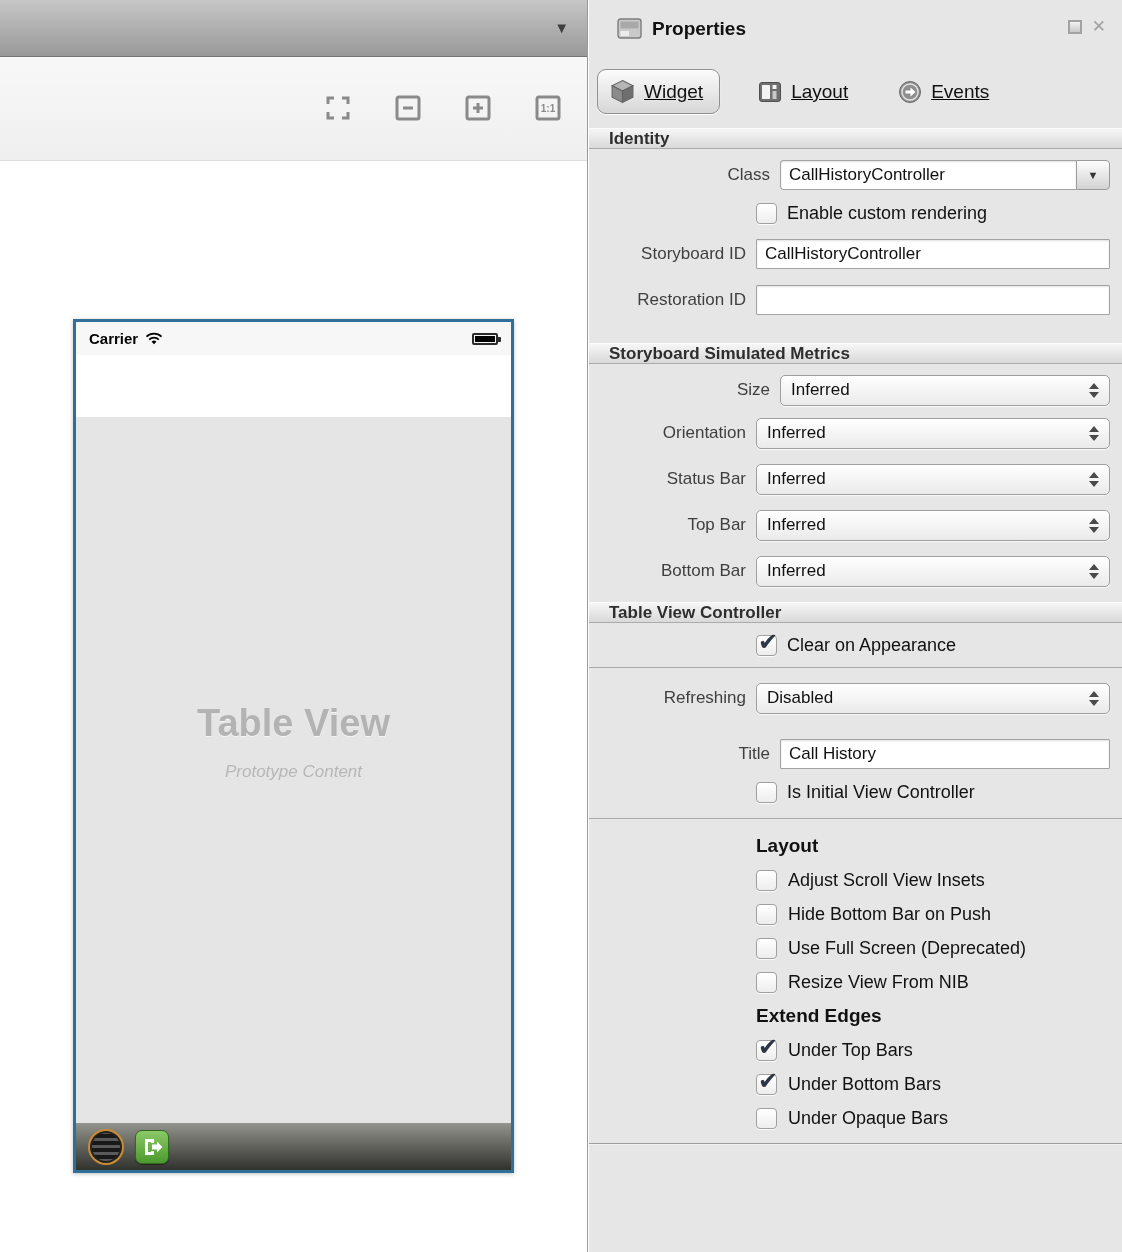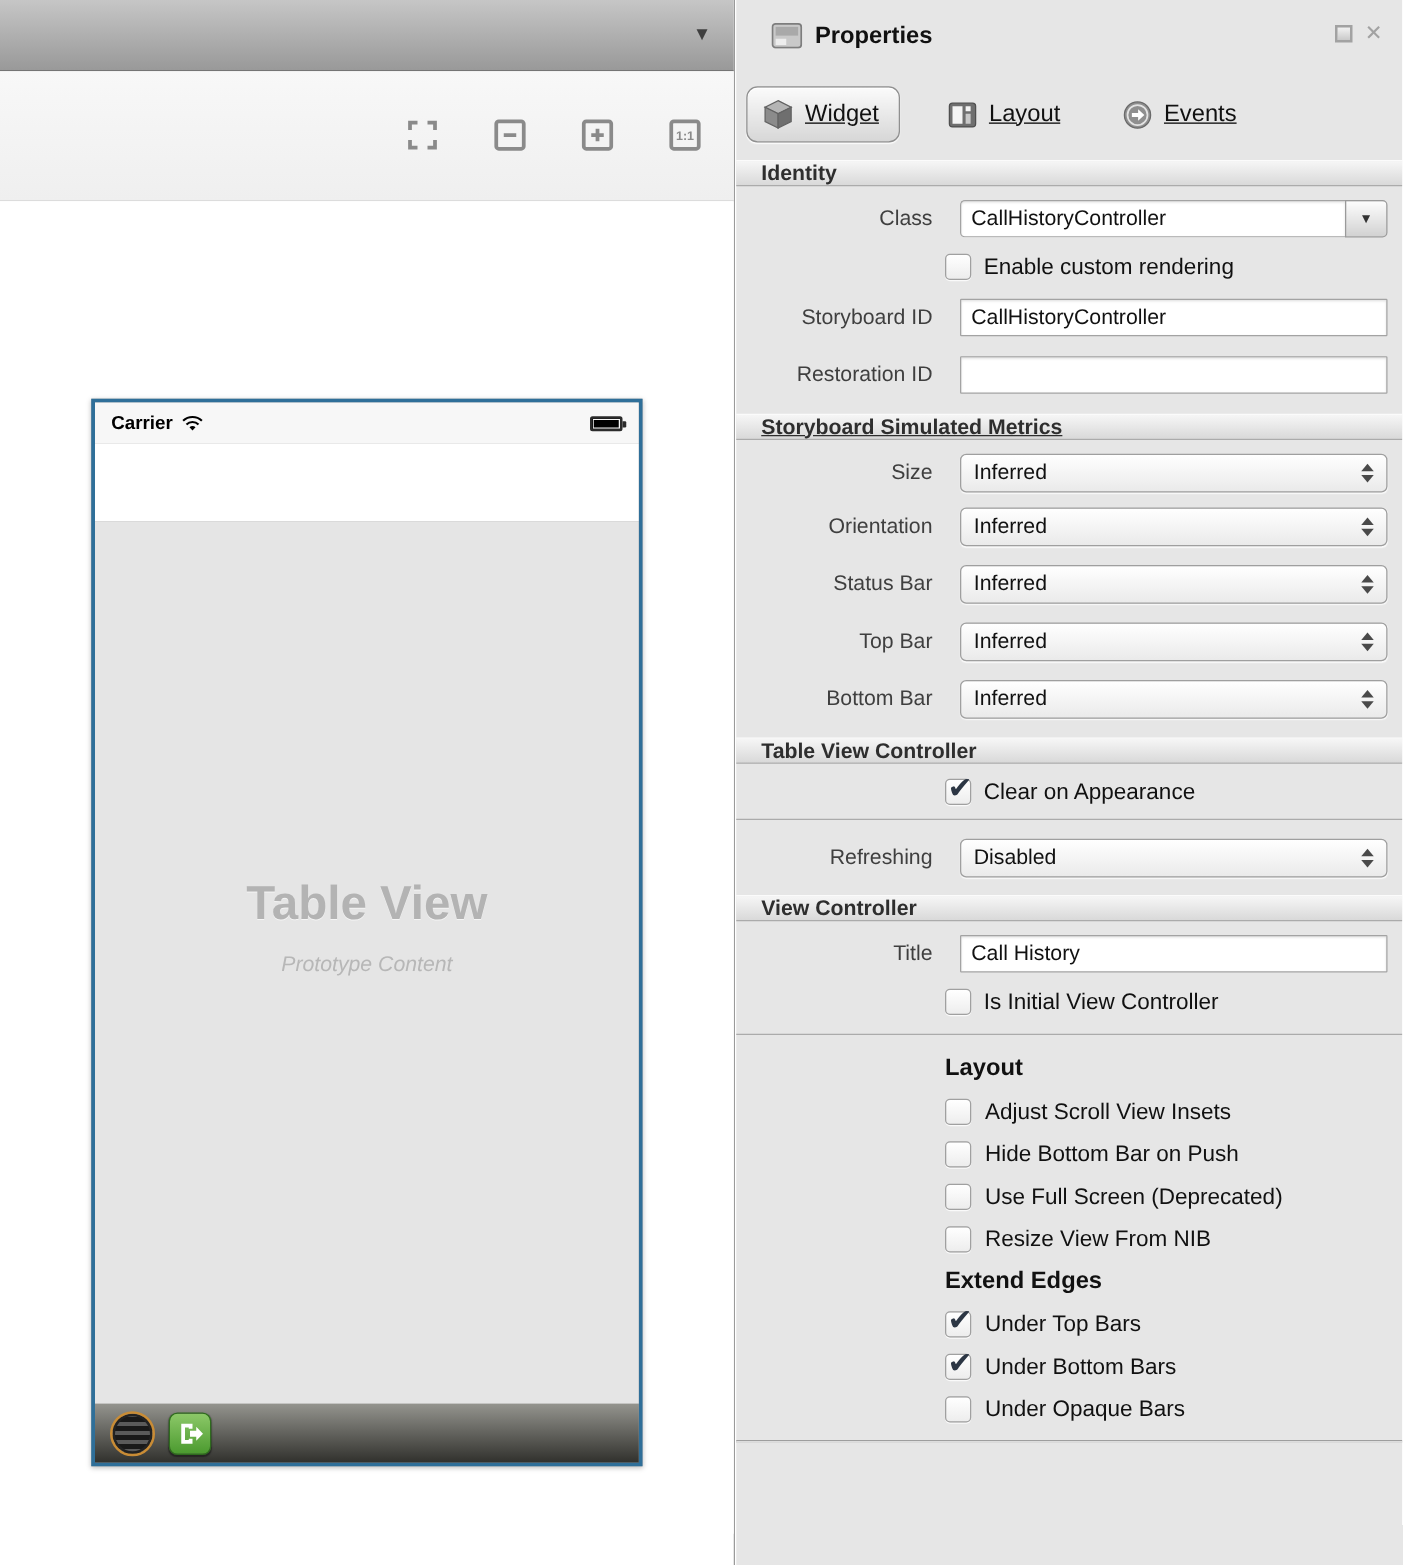--- a/index.html
+++ b/index.html
@@ -41,21 +41,21 @@
   .close-ico { font-size:17px; font-weight:bold; color:#a2a2a2; line-height:14px; cursor:pointer; }
 
   .tabs { display:flex; align-items:center; padding:12px 10px 14px 8px; gap:26px;text-decoration:underline; }
   .tab { display:flex; align-items:center; gap:9px; font-size:19px; color:#111; cursor:pointer; padding:9px 12px; }
   .tab.selected { border:1px solid #909090; border-radius:9px; background:linear-gradient(#fbfbfb,#d7d7d7); box-shadow:0 1px 1px rgba(255,255,255,0.9), inset 0 1px 0 #fff; padding:9px 16px 9px 12px; }
 
   .sect { height:21px; background:linear-gradient(#f6f6f6,#d9d9d9); border-top:1px solid #fbfbfb; border-bottom:1px solid #ababab; display:flex; align-items:center; padding-left:20px; font-size:17px; font-weight:bold; color:#2e2e2e; }
 
   .row { display:flex; align-items:center; min-height:46px; padding-right:12px; }
   .row-label { width:157px; text-align:right; font-size:17px; color:#3f3f3f; flex-shrink:0; }
-  .row-field { flex:1; margin-left:22px; display:flex; align-items:center; }
+  .row-field { flex:1; margin-left:10px; display:flex; align-items:center; }
 
   .ti { width:100%; height:30px; border:1px solid #a3a3a3; border-radius:1px; background:#fff; font-family:inherit; font-size:17px; color:#111; padding:0 8px; box-shadow:inset 0 1px 2px rgba(0,0,0,0.12); }
   .combo { display:flex; width:100%; }
   .combo .ti { border-radius:4px 0 0 4px; border-right:none; }
   .combo-btn { width:38px; height:30px; border:1px solid #9a9a9a; border-radius:0 4px 4px 0; background:linear-gradient(#fdfdfd,#d2d2d2); display:flex; align-items:center; justify-content:center; font-size:11px; color:#333; cursor:pointer; }
 
   .popup { width:100%; height:31px; border:1px solid #9f9f9f; border-radius:5px; background:linear-gradient(#fff,#eaeaea); display:flex; align-items:center; padding:0 10px; font-size:17px; color:#111; cursor:pointer; box-shadow:0 1px 1px rgba(255,255,255,0.8); }
   .stepper { margin-left:auto; display:flex; flex-direction:column; gap:3px; align-items:center; }
   .tri-up { width:0; height:0; border-left:5px solid transparent; border-right:5px solid transparent; border-bottom:6px solid #4a4a4a; }
   .tri-down { width:0; height:0; border-left:5px solid transparent; border-right:5px solid transparent; border-top:6px solid #4a4a4a; }
@@ -63,21 +63,21 @@
   .cb { position:relative; width:21px; height:21px; border:1px solid #a0a0a0; border-radius:4px; background:linear-gradient(#fff,#ededed); flex-shrink:0; cursor:pointer; box-shadow:0 1px 0 rgba(255,255,255,0.8); }
   .cb[data-checked="true"]::after { content:"\2714"; position:absolute; left:1px; top:-8px; font-size:24px; font-weight:bold; color:#2c3644; }
 
   .check-row { display:flex; align-items:center; gap:10px; padding-left:167px; min-height:36px; font-size:18px; color:#111; }
   .hairline { height:1px; background:#ababab; }
   .sub-block { padding:10px 12px 0 167px; }
   .sub-head { font-size:19px; font-weight:bold; color:#111; height:34px; display:flex; align-items:center; }
   .opt-row { display:flex; align-items:center; gap:11px; height:34px; font-size:18px; color:#111; }
   .bottom-line { margin-top:8px; height:2px; background:#9e9e9e; border-bottom:1px solid #f2f2f2; }
 
-  .pad-top-6 { padding-top:6px; }
+  .pad-top-6 { padding-top:6px;padding-left:24px; }
 </style>
 </head>
 <body>
 
 <div class="app">
 
   <div class="left-pane">
     <div class="top-bar">
       <span class="dd">▼</span>
     </div>
@@ -220,21 +220,21 @@
       </span>
     </div>
 
     <div class="row">
       <span class="row-label">Restoration ID</span>
       <span class="row-field">
         <input class="ti" value="" style="">
       </span>
     </div>
 
-    <div class="sect" style="margin-top:8px;text-decoration:underline;">Storyboard Simulated Metrics</div>
+    <div class="sect" style="margin-top:20px;">Storyboard Simulated Metrics</div>
 
     <div class="row pad-top-6">
       <span class="row-label">Size</span>
       <span class="row-field">
         <span class="popup">
           <span>Inferred</span>
           <span class="stepper">
               <span class="tri-up"></span>
               <span class="tri-down"></span>
             </span>
@@ -304,21 +304,20 @@
         <span class="popup">
           <span>Disabled</span>
           <span class="stepper">
               <span class="tri-up"></span>
               <span class="tri-down"></span>
             </span>
         </span>
       </span>
     </div>
 
-    <div class="sect">View Controller</div>
 
     <div class="row pad-top-6">
       <span class="row-label">Title</span>
       <span class="row-field">
         <input class="ti" value="Call History" style="">
       </span>
     </div>
 
     <div class="check-row">
       <span class="cb" data-checked="false"></span>

